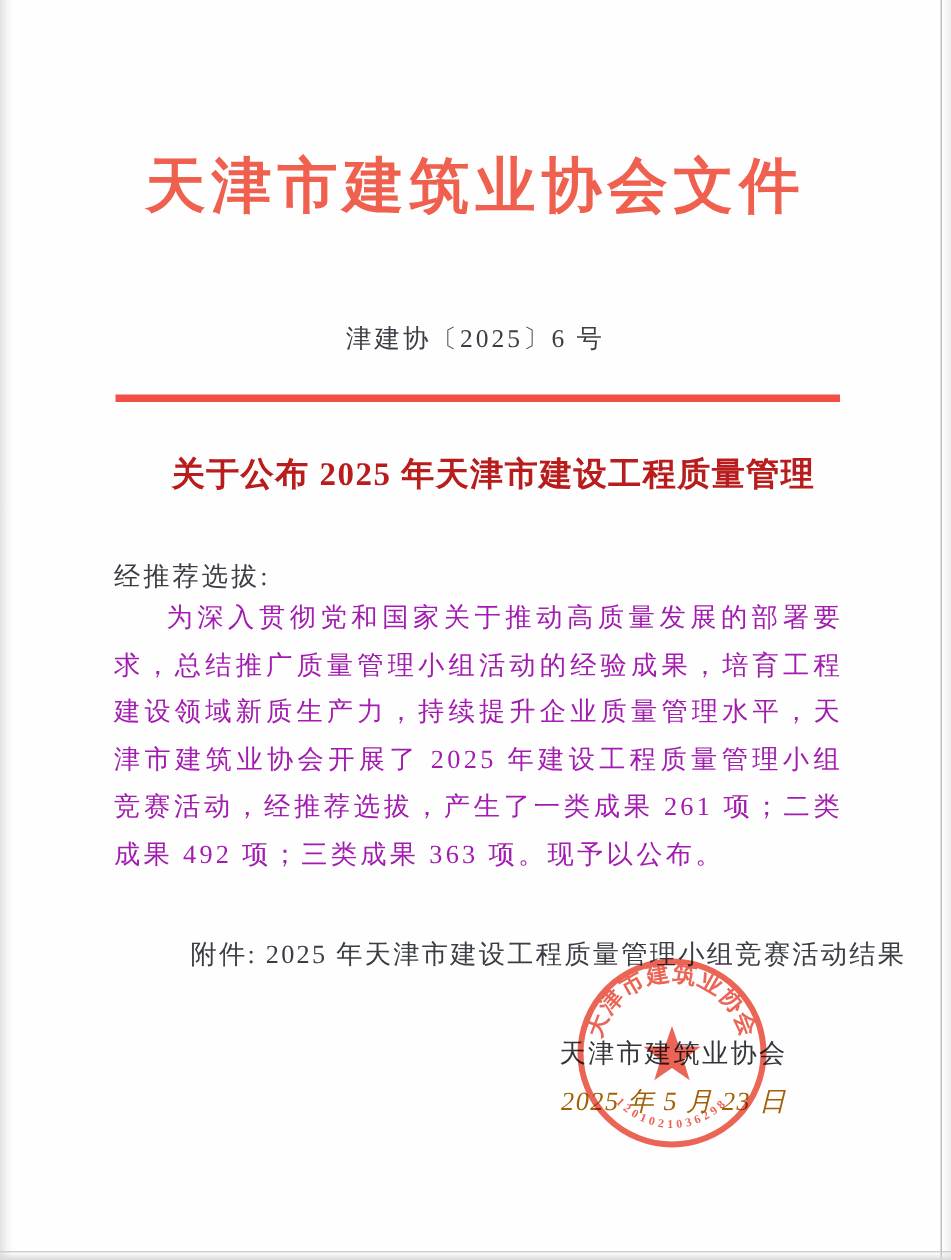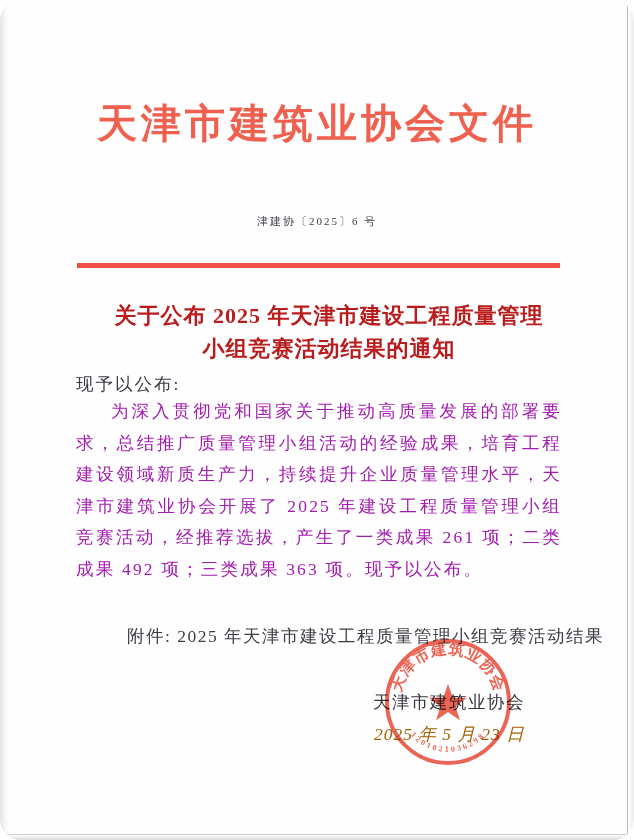--- a/index.html
+++ b/index.html
@@ -8,21 +8,20 @@
     background: #ffffff;
   }
   .page {
     position: relative;
     width: 634px;
     height: 840px;
     background: #fefefe;
     overflow: hidden;
     font-family: "Liberation Serif", "DejaVu Serif", serif;
     color: #30302f;
-    border-radius: 21px;
   }
   
   .edge-left {
     position: absolute; left: 0; top: 0; width: 9px; height: 840px;
     background: linear-gradient(to right, #e3e3e3, #f6f6f6 55%, rgba(255,255,255,0));
   }
   .edge-right {
     position: absolute; right: 0; top: 0; width: 6px; height: 840px;
     background: linear-gradient(to left, #ededed, rgba(255,255,255,0));
     border-left: 1px solid #b9bcc0;
@@ -40,21 +39,21 @@
     font-size: 40px;
     font-weight: 900;
     letter-spacing: 4px;
     color: #ef604f;
     white-space: nowrap;
   }
   .doc-number {
     position: absolute;
     left: 0; top: 214px; width: 634px;
     text-align: center;
-    font-size: 11px;
+    font-size: 17px;
     letter-spacing: 2px;
     color: #3a3d44;
   }
   .red-divider {
     position: absolute;
     left: 77px; top: 263px;
     width: 483px; height: 5px;
     background: #f25044;
   }
   .notice-title {
@@ -141,24 +140,23 @@
   <div class="edge-bottom"></div>
 
   <h1 class="header-title">天津市建筑业协会文件</h1>
 
   <div class="doc-number">津建协〔2025〕6 号</div>
 
   <div class="red-divider"></div>
 
   <h2 class="notice-title">
     <span>关于公布 2025 年天津市建设工程质量管理</span><br>
-    <span>小组竞赛活动结果的通知</span>
   </h2>
 
-  <div class="salutation">现予以公布:</div>
+  <div class="salutation">经推荐选拔:</div>
 
   <p class="body-text">为深入贯彻党和国家关于推动高质量发展的部署要求，总结推广质量管理小组活动的经验成果，培育工程建设领域新质生产力，持续提升企业质量管理水平，天津市建筑业协会开展了 2025 年建设工程质量管理小组竞赛活动，经推荐选拔，产生了一类成果 261 项；二类成果 492 项；三类成果 363 项。现予以公布。</p>
 
   <p class="attachment">附件: 2025 年天津市建设工程质量管理小组竞赛活动结果</p>
 
   <div class="signature">天津市建筑业协会</div>
 
   <div class="date">2025 年 5 月 23 日</div>
 
   <svg class="seal" viewBox="0 0 148 132" aria-hidden="true">

